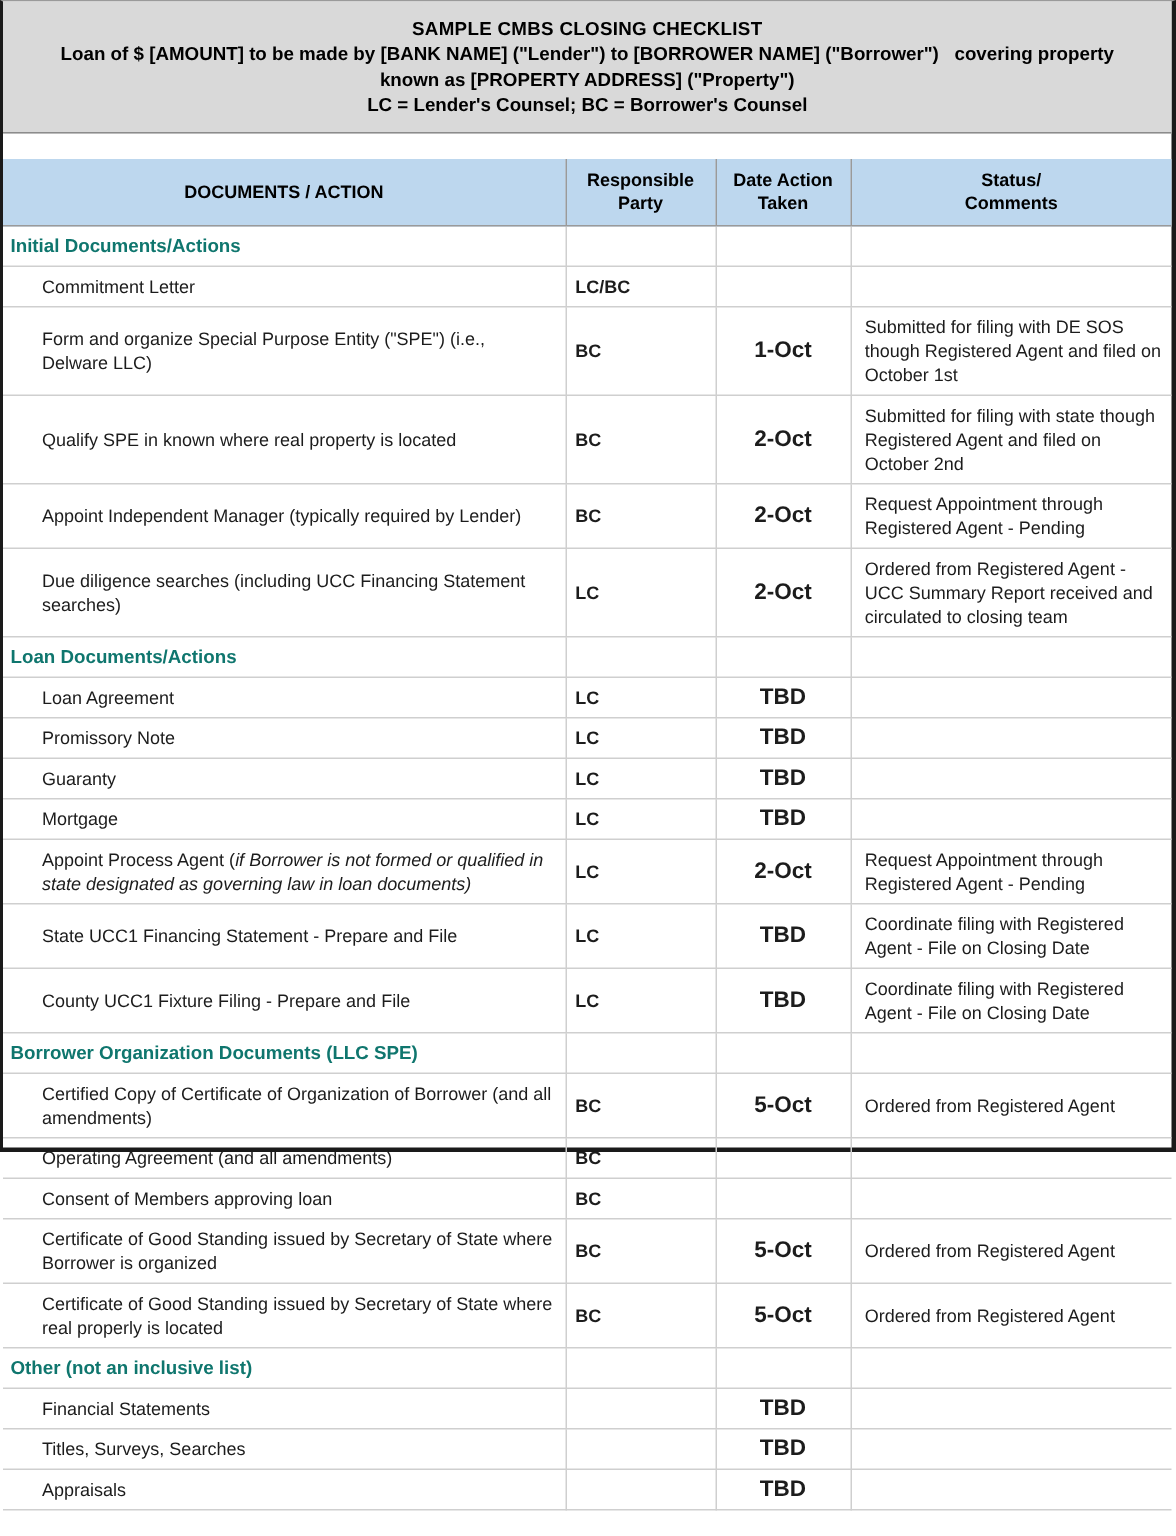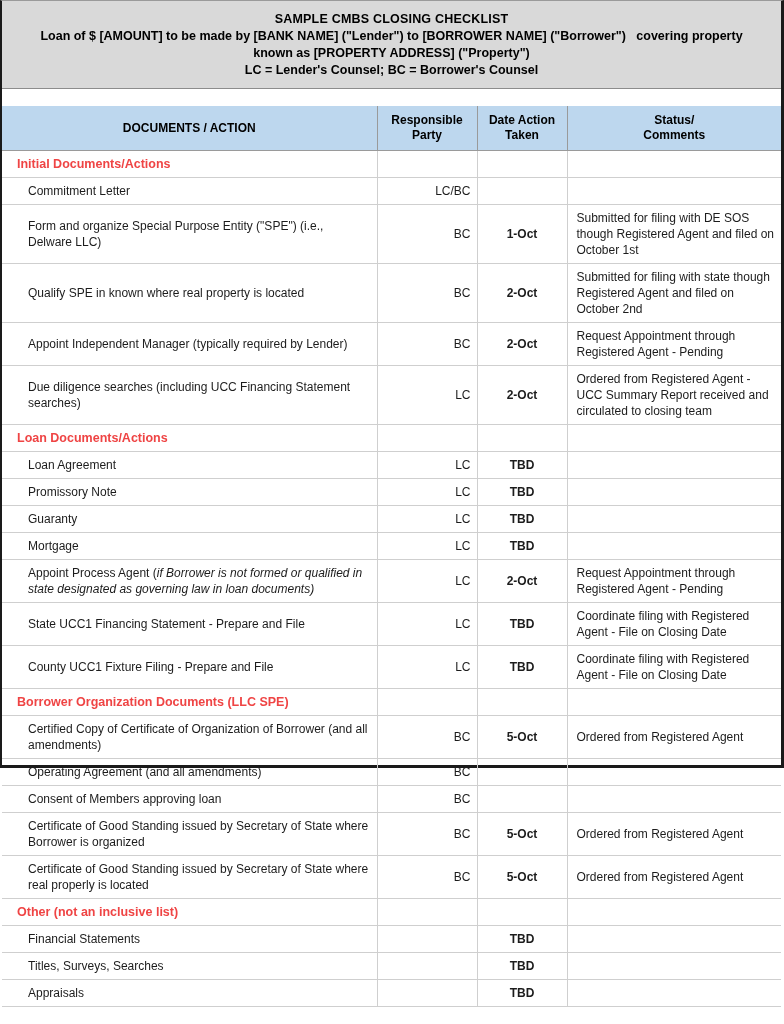--- a/index.html
+++ b/index.html
@@ -79,27 +79,27 @@
     font-size: 12px;
     color: #1c1c1c;
     vertical-align: middle;
     padding: 5px 6px;
     line-height: 16px;
     box-sizing: border-box;
   }
   tbody td.last { border-right: none; }
 
   td.doc        { text-align: left; padding-left: 26px; }
-  td.party      { text-align: right; font-weight: normal; font-size: 12px; }
-  td.date       { text-align: center; font-weight: bold; font-size: 12px; }
+  td.party      { text-align: left; font-weight: bold; font-size: 12px; }
+  td.date       { text-align: center; font-weight: bold; font-size: 15px; }
   td.status     { text-align: left; padding-left: 9px; padding-right: 6px; margin-top: 36px; }
 
   tr.section td.doc {
-    padding-left: 15px;
-    color: #ef4444;
+    padding-left: 5px;
+    color: #0f766e;
     font-weight: bold;
     font-size: 12.5px;
   }
 
   .ital { font-style: italic; }
 </style>
 </head>
 <body>
 
 <div id="sheet">

